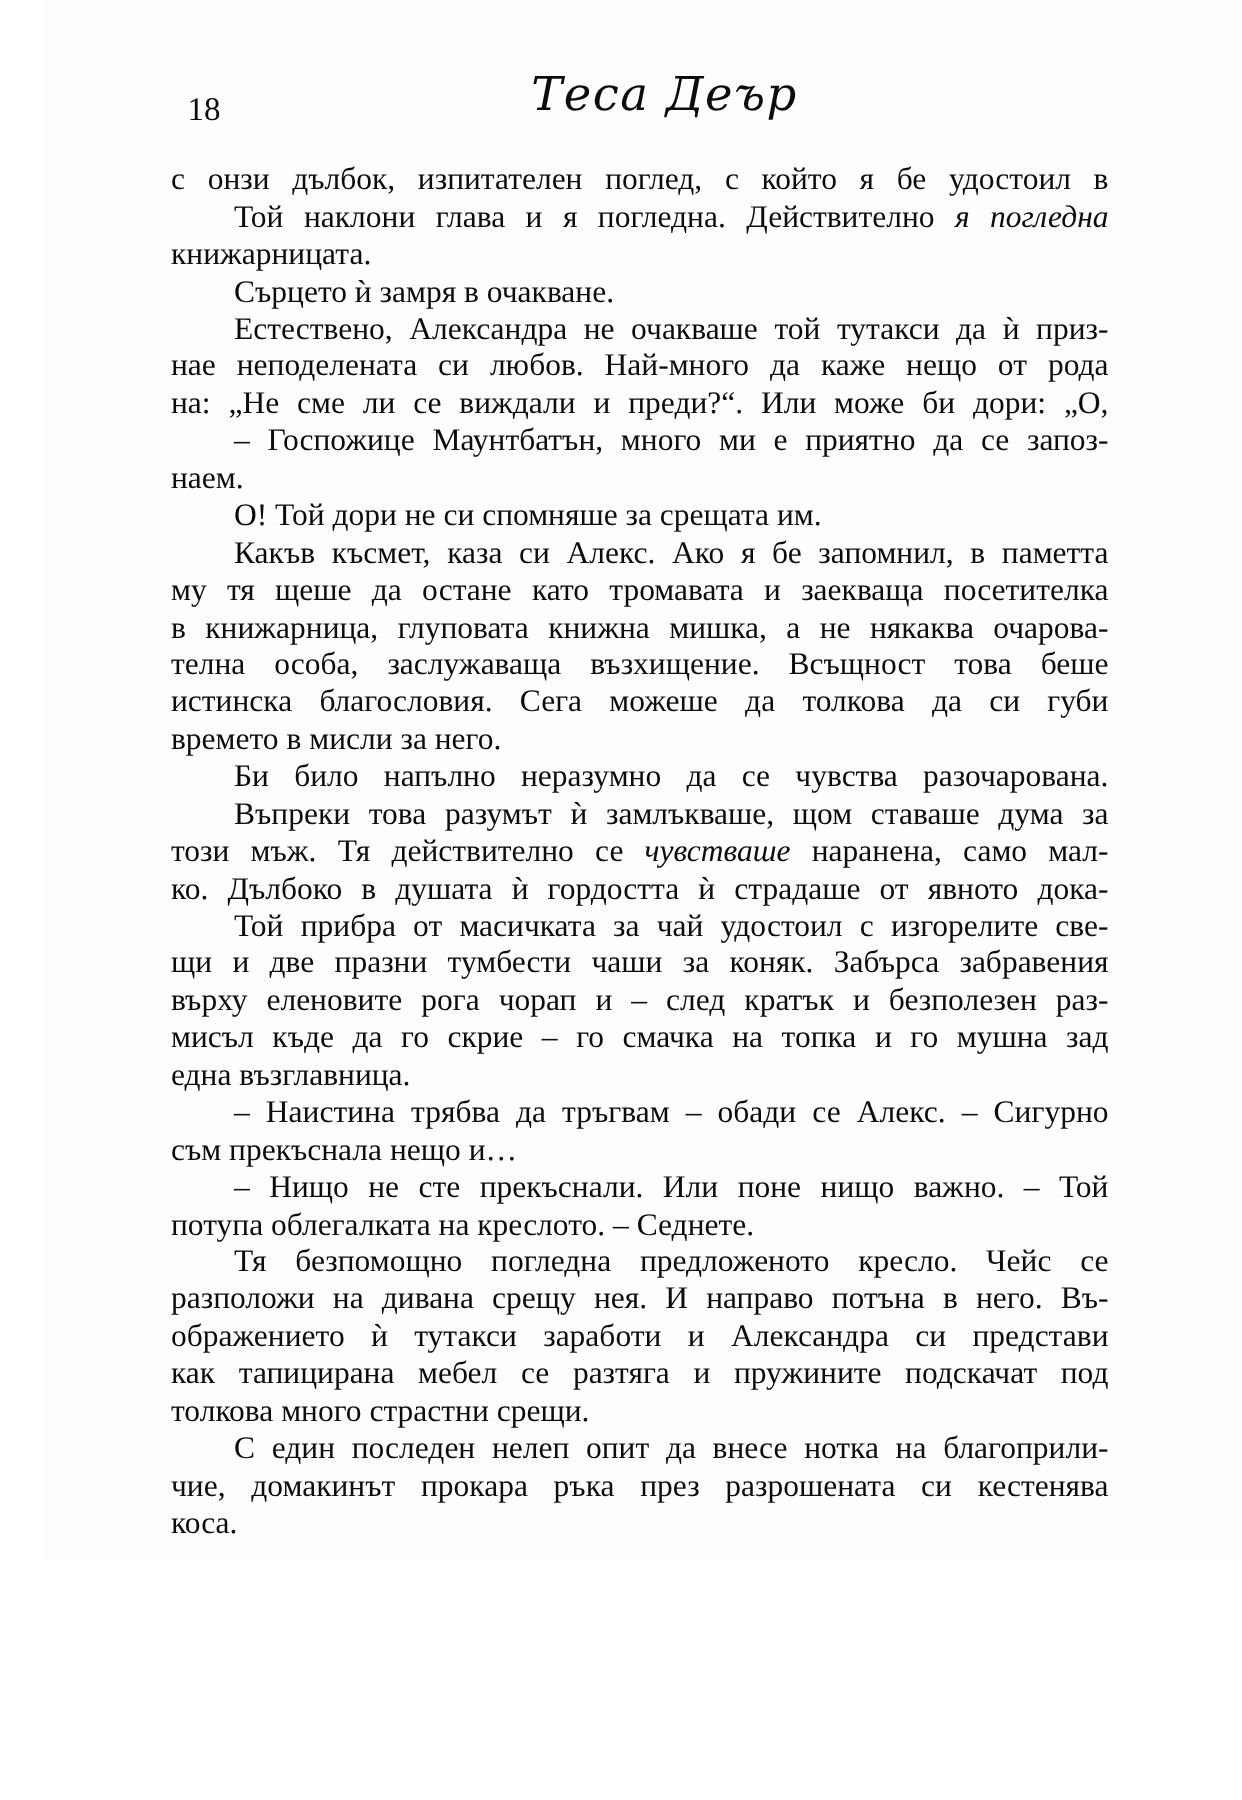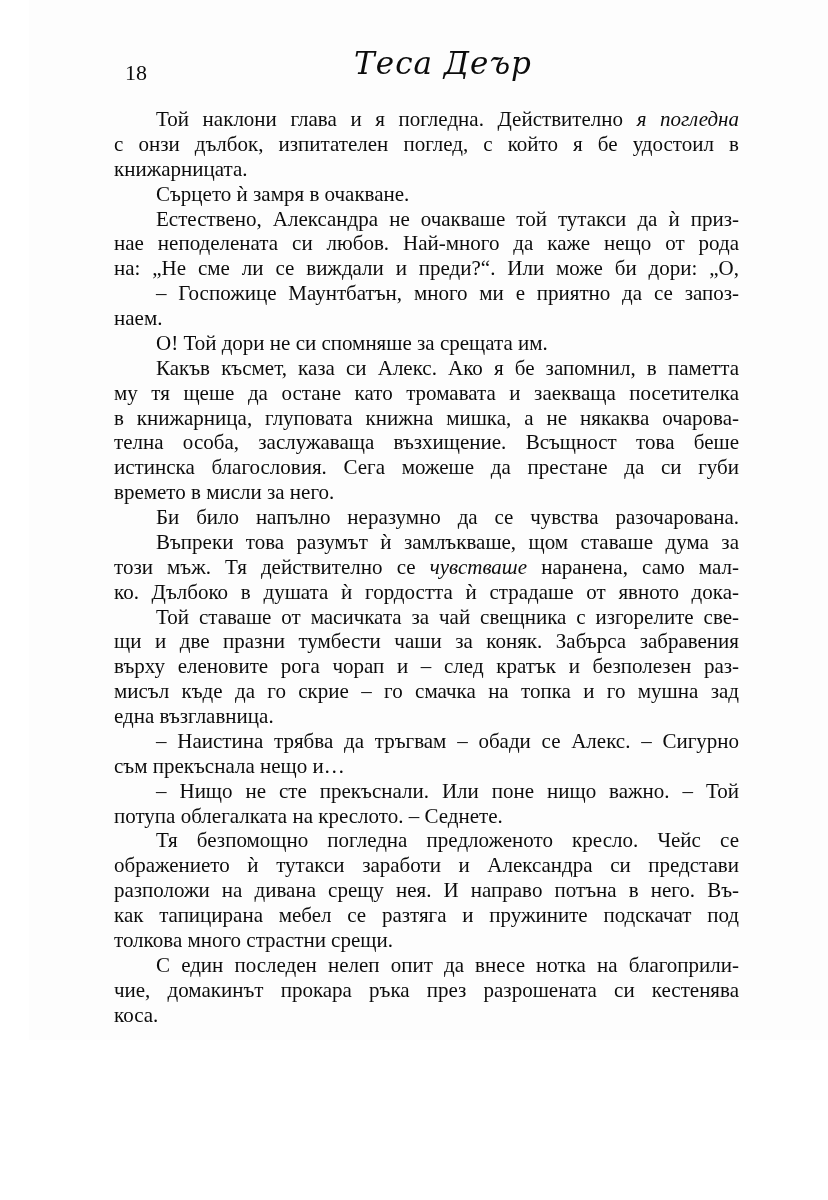--- a/index.html
+++ b/index.html
@@ -58,51 +58,51 @@
     font-style: italic;
   }
 </style>
 </head>
 <body>
 
 <div class="page">
   <div class="page-number">18</div>
   <div class="running-head">Теса Деър</div>
   <div class="text-body">
+      <div class="line fill"><span>с онзи дълбок, изпитателен поглед, с който я бе удостоил в</span></div>
       <div class="line fill indent"><span>Той наклони глава и я погледна. Действително </span><i>я погледна</i></div>
-      <div class="line fill"><span>с онзи дълбок, изпитателен поглед, с който я бе удостоил в</span></div>
       <div class="line"><span>книжарницата.</span></div>
       <div class="line indent"><span>Сърцето ѝ замря в очакване.</span></div>
       <div class="line fill indent"><span>Естествено, Александра не очакваше той тутакси да ѝ приз-</span></div>
       <div class="line fill"><span>нае неподелената си любов. Най-много да каже нещо от рода</span></div>
       <div class="line fill"><span>на: „Не сме ли се виждали и преди?“. Или може би дори: „О,</span></div>
       <div class="line fill indent"><span>– Госпожице Маунтбатън, много ми е приятно да се запоз-</span></div>
       <div class="line"><span>наем.</span></div>
       <div class="line indent"><span>О! Той дори не си спомняше за срещата им.</span></div>
       <div class="line fill indent"><span>Какъв късмет, каза си Алекс. Ако я бе запомнил, в паметта</span></div>
       <div class="line fill"><span>му тя щеше да остане като тромавата и заекваща посетителка</span></div>
       <div class="line fill"><span>в книжарница, глуповата книжна мишка, а не някаква очарова-</span></div>
       <div class="line fill"><span>телна особа, заслужаваща възхищение. Всъщност това беше</span></div>
-      <div class="line fill"><span>истинска благословия. Сега можеше да престане да си губи</span></div>
+      <div class="line fill"><span>истинска благословия. Сега можеше да толкова да си губи</span></div>
       <div class="line"><span>времето в мисли за него.</span></div>
       <div class="line fill indent"><span>Би било напълно неразумно да се чувства разочарована.</span></div>
       <div class="line fill indent"><span>Въпреки това разумът ѝ замлъкваше, щом ставаше дума за</span></div>
       <div class="line fill"><span>този мъж. Тя действително се </span><i>чувстваше</i><span> наранена, само мал-</span></div>
       <div class="line fill"><span>ко. Дълбоко в душата ѝ гордостта ѝ страдаше от явното дока-</span></div>
-      <div class="line fill indent"><span>Той ставаше от масичката за чай свещника с изгорелите све-</span></div>
+      <div class="line fill indent"><span>Той прибра от масичката за чай удостоил с изгорелите све-</span></div>
       <div class="line fill"><span>щи и две празни тумбести чаши за коняк. Забърса забравения</span></div>
       <div class="line fill"><span>върху еленовите рога чорап и – след кратък и безполезен раз-</span></div>
       <div class="line fill"><span>мисъл къде да го скрие – го смачка на топка и го мушна зад</span></div>
       <div class="line"><span>една възглавница.</span></div>
       <div class="line fill indent"><span>– Наистина трябва да тръгвам – обади се Алекс. – Сигурно</span></div>
       <div class="line"><span>съм прекъснала нещо и…</span></div>
       <div class="line fill indent"><span>– Нищо не сте прекъснали. Или поне нищо важно. – Той</span></div>
       <div class="line"><span>потупа облегалката на креслото. – Седнете.</span></div>
       <div class="line fill indent"><span>Тя безпомощно погледна предложеното кресло. Чейс се</span></div>
+      <div class="line fill"><span>разположи на дивана срещу нея. И направо потъна в него. Въ-</span></div>
       <div class="line fill"><span>ображението ѝ тутакси заработи и Александра си представи</span></div>
-      <div class="line fill"><span>разположи на дивана срещу нея. И направо потъна в него. Въ-</span></div>
       <div class="line fill"><span>как тапицирана мебел се разтяга и пружините подскачат под</span></div>
       <div class="line"><span>толкова много страстни срещи.</span></div>
       <div class="line fill indent"><span>С един последен нелеп опит да внесе нотка на благоприли-</span></div>
       <div class="line fill"><span>чие, домакинът прокара ръка през разрошената си кестенява</span></div>
       <div class="line"><span>коса.</span></div>
     </div>
 </div>
 
 </body></html>

